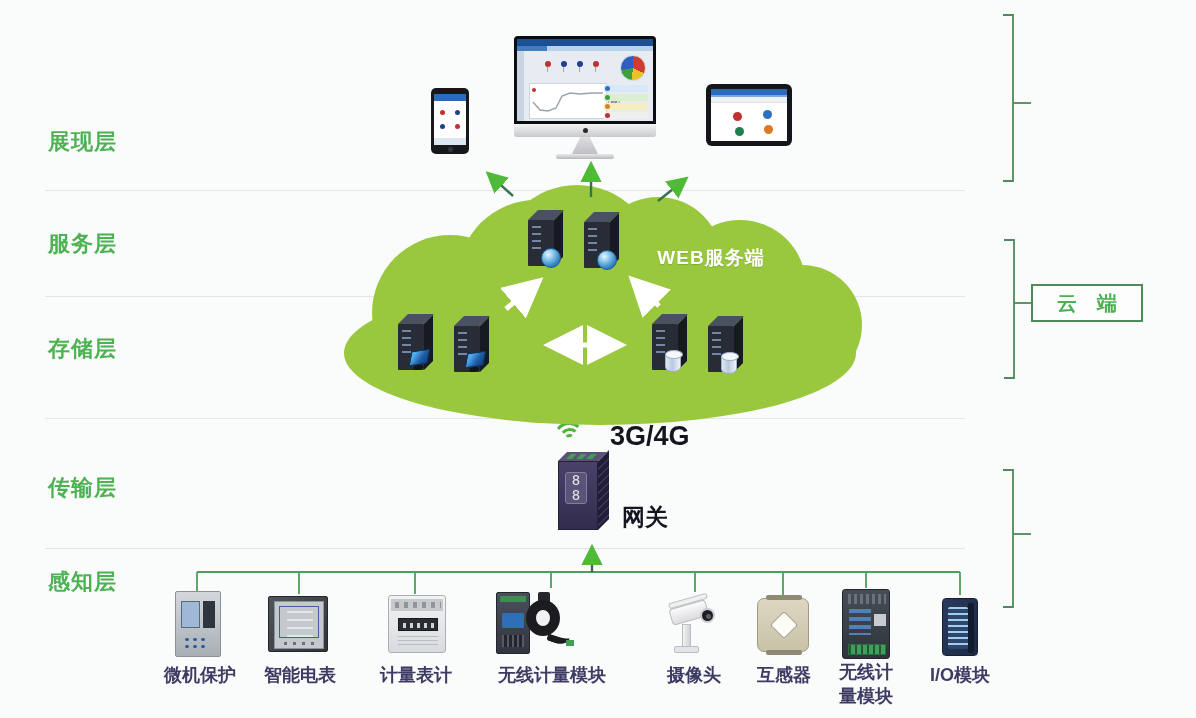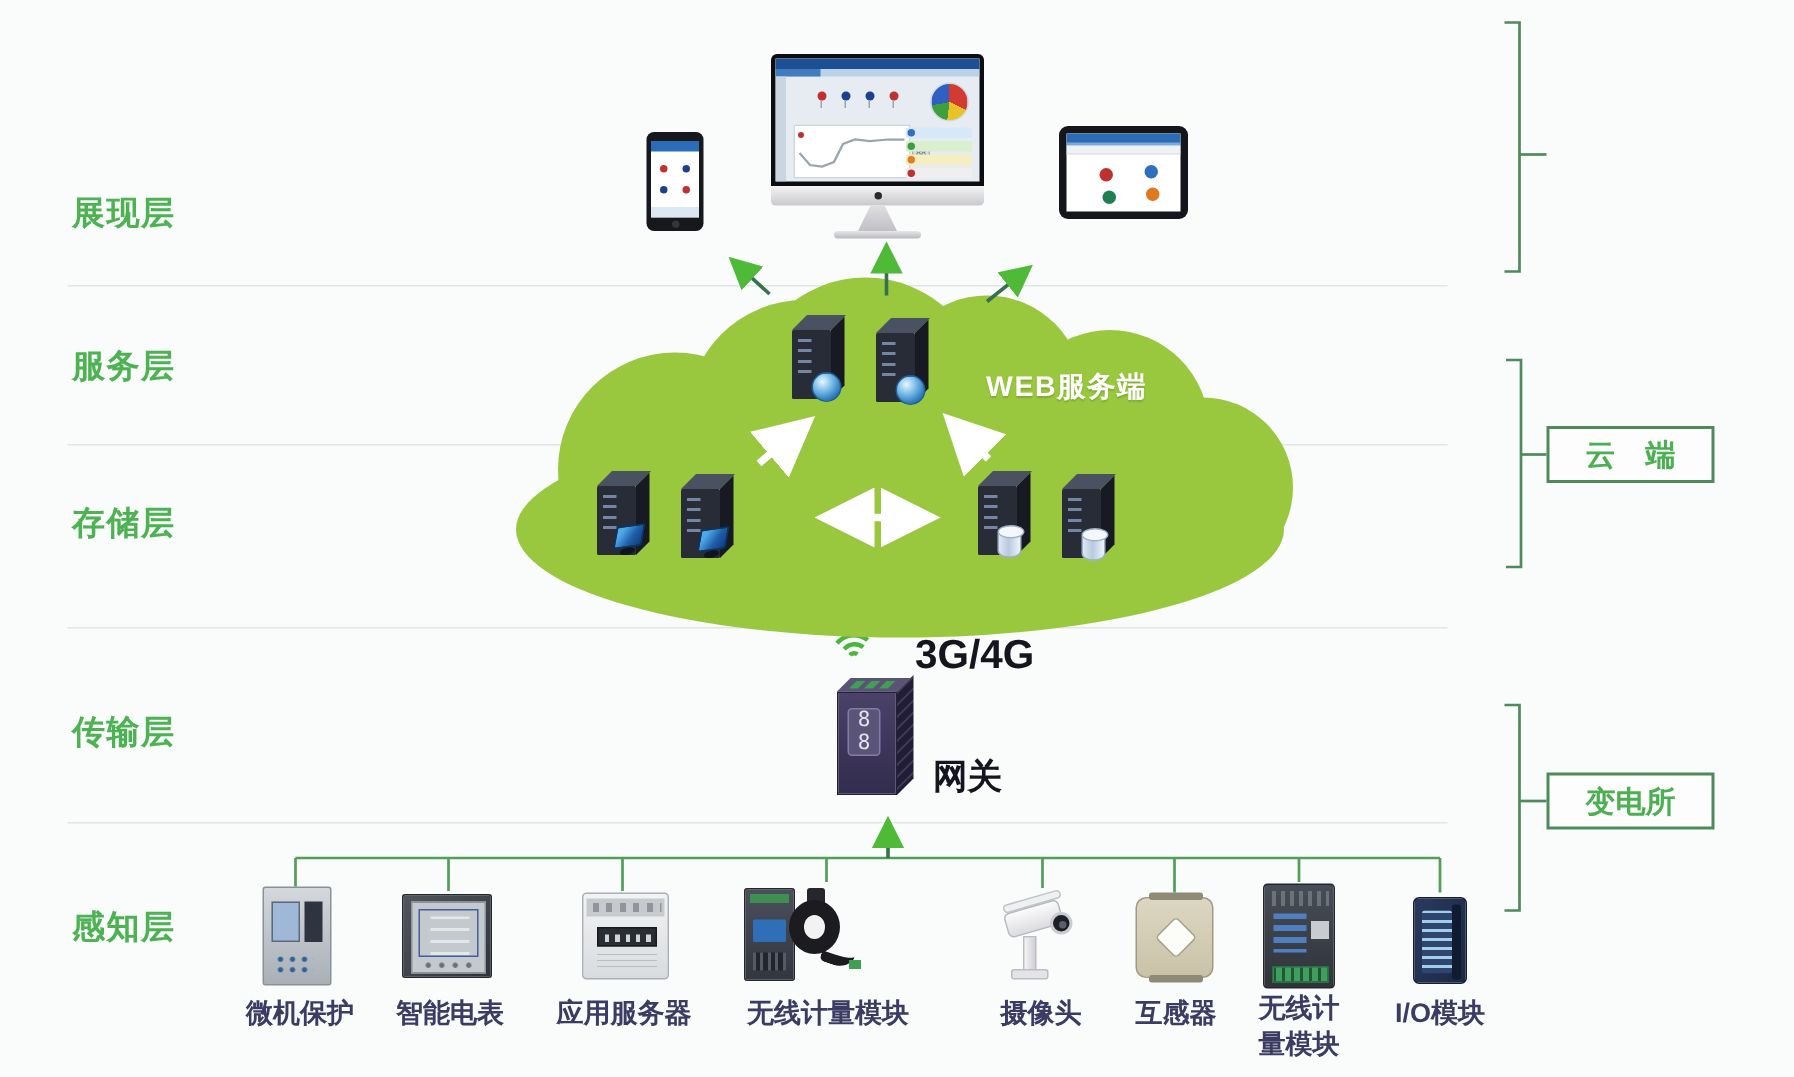--- a/index.html
+++ b/index.html
@@ -165,21 +165,21 @@
 
   <div class="divider" style="top:190px"></div>
   <div class="divider" style="top:296px"></div>
   <div class="divider" style="top:418px"></div>
   <div class="divider" style="top:548px"></div>
 
   <div class="layer-label" style="top:127px">展现层</div>
   <div class="layer-label" style="top:229px">服务层</div>
   <div class="layer-label" style="top:334px">存储层</div>
   <div class="layer-label" style="top:473px">传输层</div>
-  <div class="layer-label" style="top:603px">感知层</div>
+  <div class="layer-label" style="top:567px">感知层</div>
 
   <svg class="overlay" style="z-index:1" viewBox="0 0 1196 718">
     <g fill="#99c83e">
       <ellipse cx="600" cy="353" rx="256" ry="72"></ellipse>
       <circle cx="450" cy="313" r="78"></circle>
       <circle cx="536" cy="278" r="78"></circle>
       <circle cx="577" cy="265" r="80"></circle>
       <circle cx="658" cy="261" r="64"></circle>
       <circle cx="740" cy="286" r="66"></circle>
       <circle cx="802" cy="325" r="60"></circle>
@@ -227,23 +227,20 @@
       <path d="M1013,103 H1031"></path>
       <path d="M1004,240 H1014 V378 H1004"></path>
       <path d="M1014,303 H1031"></path>
       <path d="M1003,470 H1013 V607 H1003"></path>
       <path d="M1013,534 H1031"></path>
     </g>
   </svg>
 
   <div class="zone-box" style="top:284px">
       <span>云　端</span>
-    </div>
-  <div class="zone-box" style="top:515px">
-      <span>变电所</span>
     </div>
 
   <div class="phone">
     <div class="scr">
       <div class="hdr"></div>
       <i class="dot" style="left:6px;top:16px;background:#c03030"></i>
       <i class="dot" style="left:21px;top:16px;background:#1f3f8f"></i>
       <i class="dot" style="left:6px;top:30px;background:#1f3f8f"></i>
       <i class="dot" style="left:21px;top:30px;background:#c03030"></i>
       <div class="ftr"></div>
@@ -407,20 +404,20 @@
       <div class="tag"></div>
       <div class="term"></div>
   </div>
   <div class="dev d-io" style="left:942px;top:598px">
     <div class="slats"></div>
       <div class="cap"></div>
   </div>
 
   <div class="dev-label" style="left:140px;top:663px;width:120px">微机保护</div>
   <div class="dev-label" style="left:240px;top:663px;width:120px">智能电表</div>
-  <div class="dev-label" style="left:356px;top:663px;width:120px">应用服务器</div>
+  <div class="dev-label" style="left:356px;top:663px;width:120px">计量表计</div>
   <div class="dev-label" style="left:482px;top:663px;width:140px">无线计量模块</div>
   <div class="dev-label" style="left:634px;top:663px;width:120px">摄像头</div>
   <div class="dev-label" style="left:724px;top:663px;width:120px">互感器</div>
   <div class="dev-label" style="left:836px;top:660px;width:60px">无线计量模块</div>
   <div class="dev-label" style="left:900px;top:663px;width:120px">I/O模块</div>
 
 </div>
 
 </body></html>

